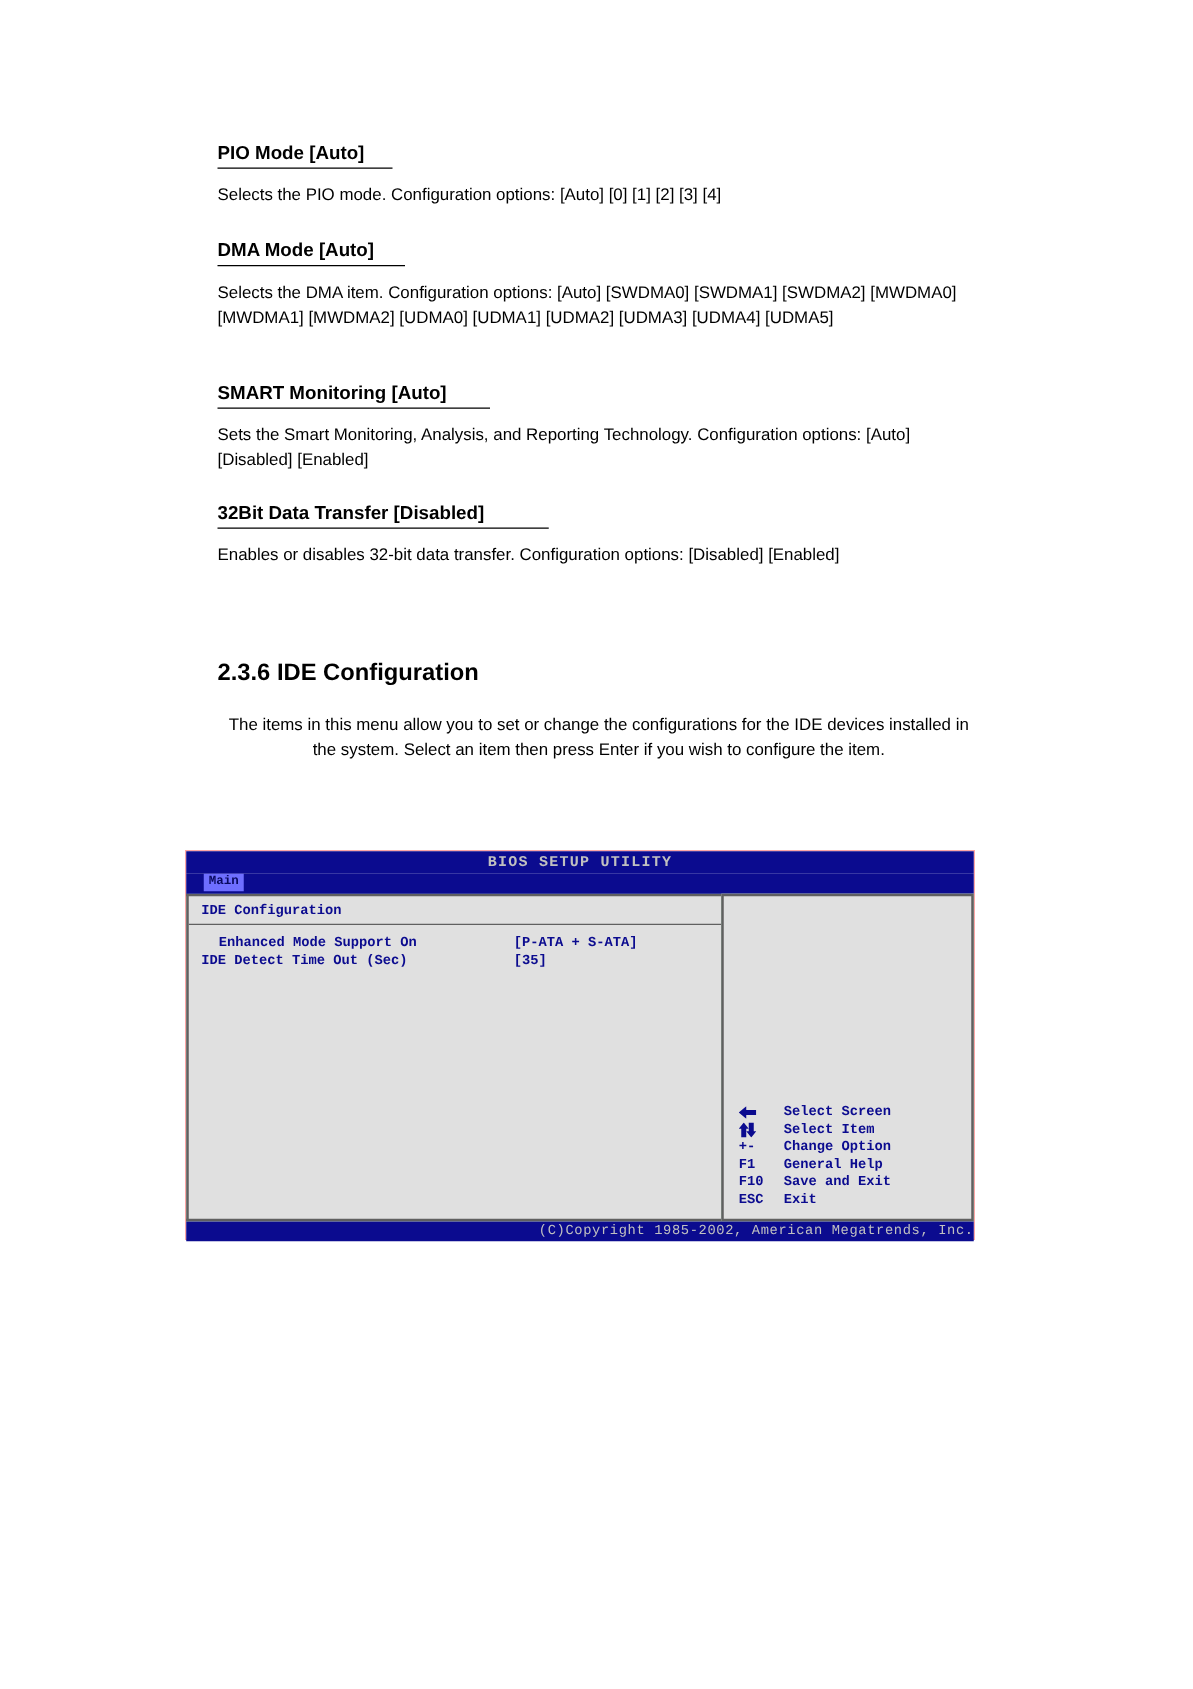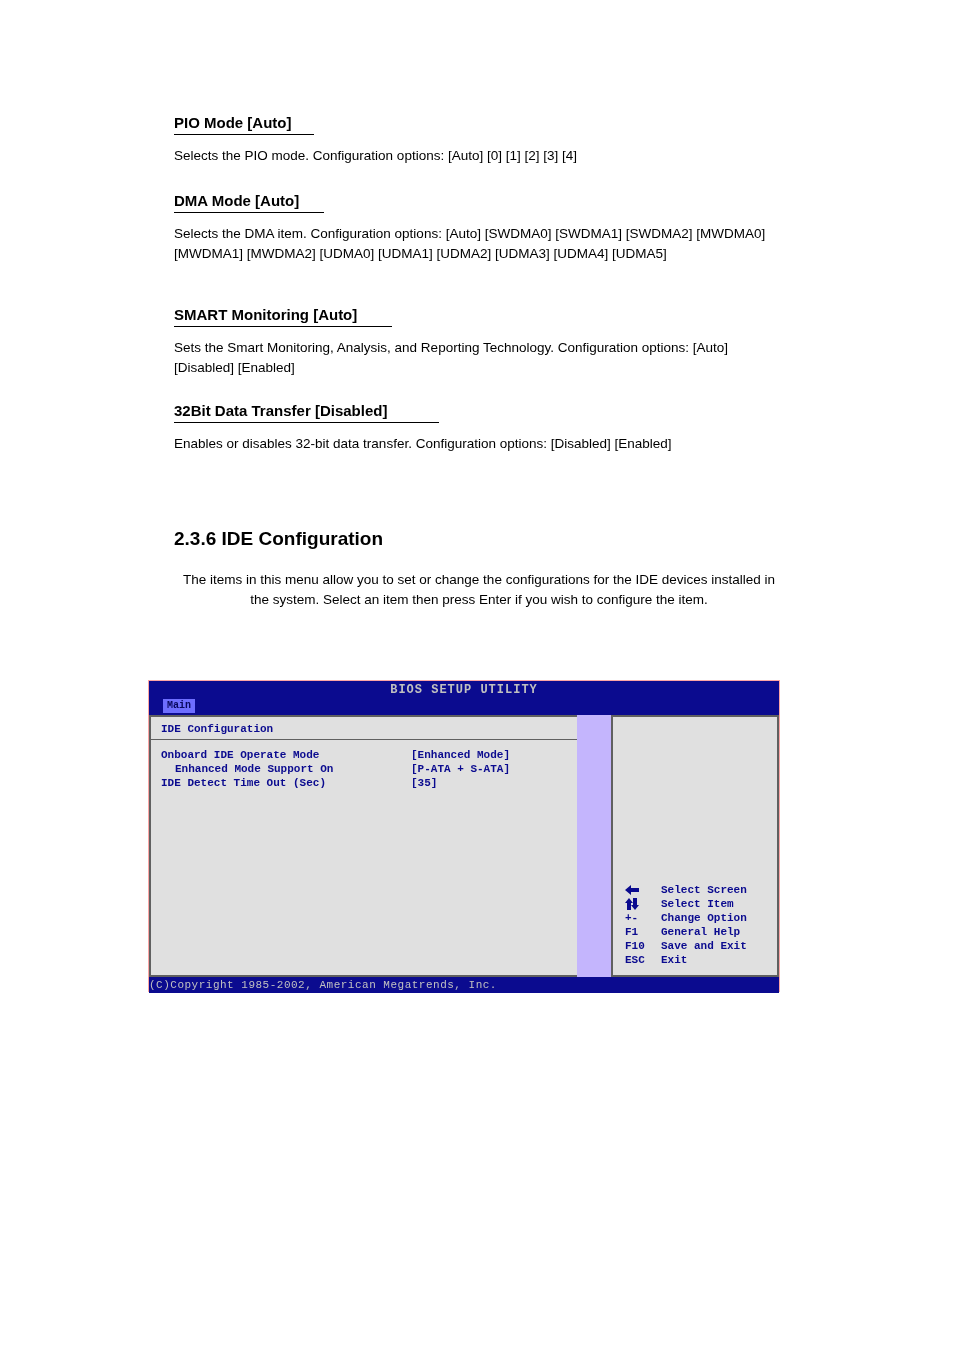--- a/index.html
+++ b/index.html
@@ -59,22 +59,21 @@
       font-family: "Courier New", monospace;
       font-size: 10px;
       font-weight: bold;
       padding: 1px 4px;
       height: 14px;
       line-height: 12px;
     }
     .bios-body {
       display: flex;
       height: 262px;
-      background: #c4b5fd;
-      gap: 34px;
+      background: #22c55e;
     }
     .bios-left {
       flex: 0 0 428px;
       border: 2px solid #606060;
       border-right: none;
       padding: 6px 10px;
       font-family: "Courier New", monospace;
       font-size: 11px;
       color: #0b0b8f;
       font-weight: bold;
@@ -111,21 +110,21 @@
       left: 12px;
     }
     .help-row { display: flex; line-height: 14px; }
     .help-key { width: 36px; }
     .help-icon { width: 36px; display:flex; align-items:center; }
     .bios-footer {
       background: #0b0b8f;
       color: #c0c0c0;
       font-family: "Courier New", monospace;
       font-size: 11px;
-      text-align: left;
+      text-align: right;
       height: 16px;
       line-height: 16px;
       letter-spacing: 0.5px;
     }
   </style>
 </head>
 <body>
 
 <div class="section-heading" style="left:174px; top:114px;">PIO Mode [Auto]</div>
 <div class="underline" style="left:174px; top:134px; width:140px;"></div>
@@ -150,24 +149,20 @@
   <div class="bios-header">BIOS SETUP UTILITY</div>
   <div class="bios-tabbar">
     <div class="bios-tab">Main</div>
   </div>
   <div class="bios-body">
     <div class="bios-left">
       <div class="bios-left-title">IDE Configuration</div>
       <div class="bios-divider"></div>
       <div id="opt-rows">
           <div class="opt-row">
-            <div class="opt-label">Onboard IDE Operate Mode</div>
-            <div>[Enhanced Mode]</div>
-          </div>
-          <div class="opt-row">
             <div class="opt-label indent">Enhanced Mode Support On</div>
             <div>[P-ATA + S-ATA]</div>
           </div>
           <div class="opt-row">
             <div class="opt-label">IDE Detect Time Out (Sec)</div>
             <div>[35]</div>
           </div>
         </div>
     </div>
     <div class="bios-right">

